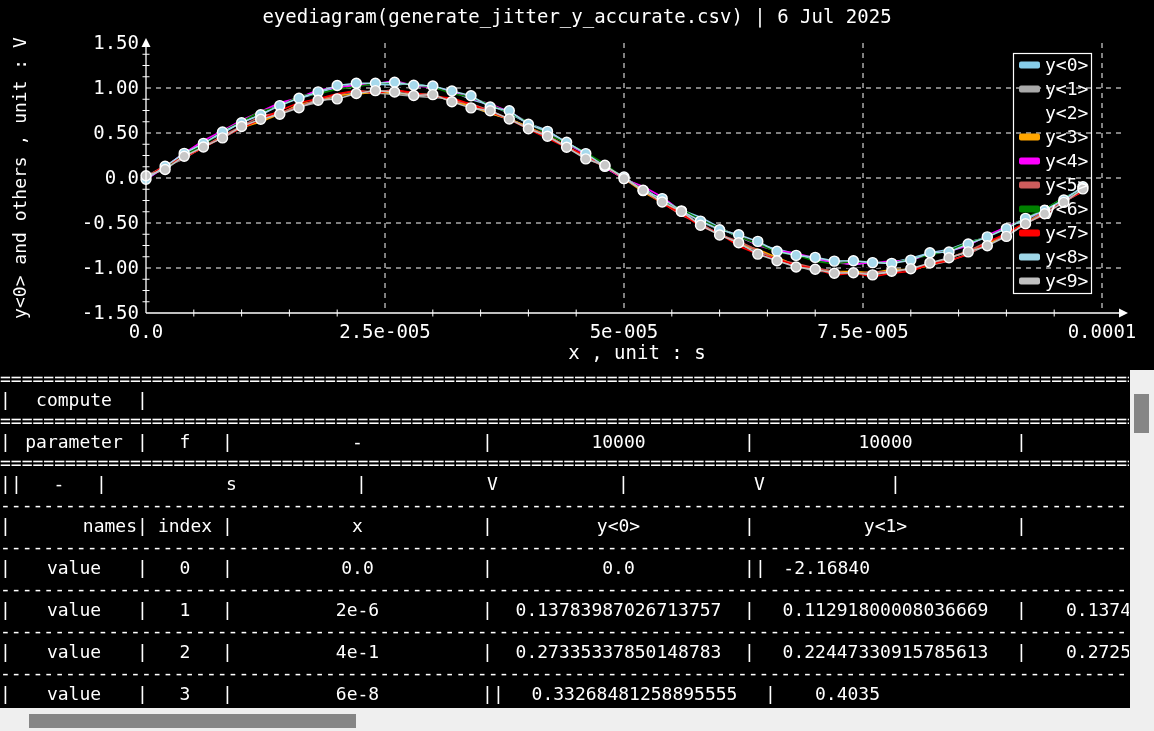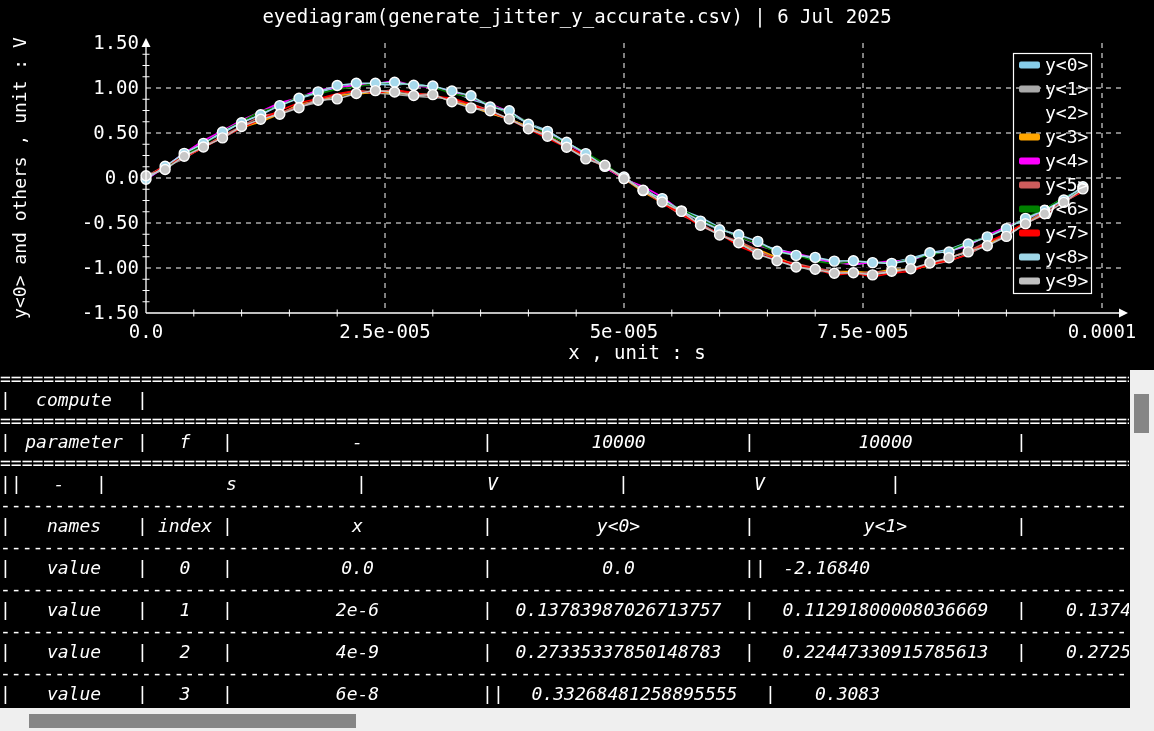--- a/index.html
+++ b/index.html
@@ -9,21 +9,21 @@
     font-family:"DejaVu Sans Mono",monospace;
   }
   #plot-area{position:absolute;top:0;left:0;width:1154px;height:372px;}
   #ascii-table{
     position:absolute;top:372px;left:0;width:1129px;height:336px;
     overflow:hidden;color:#fff;font-size:18px;
   }
   .sep{height:14px;line-height:13px;font-size:18px;white-space:nowrap;overflow:hidden;}
   .trow{display:flex;height:28px;line-height:28px;white-space:nowrap;overflow:hidden;}
   .pipe{flex:none;width:11px;text-align:center;}
-  .cell{flex:none;text-align:center;overflow:hidden;font-style:italic;}
+  .cell{flex:none;text-align:center;overflow:hidden;}
   .cell.c5{width:104px;text-align:right;}
   #vscroll{position:absolute;left:1130px;top:370px;width:24px;height:338px;}
   #vthumb{position:absolute;left:4px;width:15px;}
   #hscroll{position:absolute;left:0;top:708px;width:1154px;height:23px;}
   #hthumb{position:absolute;top:6px;height:14px;}
 </style>
 </head>
 <body>
 
 <div id="plot-area">
@@ -258,21 +258,21 @@
       <span class="pipe">|</span>
       <span class="cell c3" style="width: 251px;">V</span>
       <span class="pipe">|</span>
       <span class="cell c4" style="width: 261px;">V</span>
       <span class="pipe">|</span>
       <span class="cell c5" style="width: 104px;"></span>
     </div>
     <div class="sep">-------------------------------------------------------------------------------------------------------------------</div>
     <div class="trow">
       <span class="pipe">|</span>
-      <span class="cell c0" style="width: 126px;">names</span>
+      <span class="cell c0" style="width: 126px; text-align: right;">names</span>
       <span class="pipe">|</span>
       <span class="cell c1" style="width: 74px;">index</span>
       <span class="pipe">|</span>
       <span class="cell c2" style="width: 249px;">x</span>
       <span class="pipe">|</span>
       <span class="cell c3" style="width: 251px;">y&lt;0&gt;</span>
       <span class="pipe">|</span>
       <span class="cell c4" style="width: 261px;">y&lt;1&gt;</span>
       <span class="pipe">|</span>
       <span class="cell c5" style="width: 104px;"></span>
@@ -306,41 +306,41 @@
       <span class="pipe">|</span>
       <span class="cell c5" style="width: 104px;">0.1374</span>
     </div>
     <div class="sep">-------------------------------------------------------------------------------------------------------------------</div>
     <div class="trow">
       <span class="pipe">|</span>
       <span class="cell c0" style="width: 126px;">value</span>
       <span class="pipe">|</span>
       <span class="cell c1" style="width: 74px;">2</span>
       <span class="pipe">|</span>
-      <span class="cell c2" style="width: 249px;">4e-9</span>
+      <span class="cell c2" style="width: 249px;">4e-1</span>
       <span class="pipe">|</span>
       <span class="cell c3" style="width: 251px;">0.27335337850148783</span>
       <span class="pipe">|</span>
       <span class="cell c4" style="width: 261px;">0.22447330915785613</span>
       <span class="pipe">|</span>
       <span class="cell c5" style="width: 104px;">0.2725</span>
     </div>
     <div class="sep">-------------------------------------------------------------------------------------------------------------------</div>
     <div class="trow">
       <span class="pipe">|</span>
       <span class="cell c0" style="width: 126px;">value</span>
       <span class="pipe">|</span>
       <span class="cell c1" style="width: 74px;">3</span>
       <span class="pipe">|</span>
       <span class="cell c2" style="width: 249px;">6e-8</span>
       <span class="pipe">|</span>
       <span class="pipe">|</span>
       <span class="cell c4" style="width: 261px;">0.33268481258895555</span>
       <span class="pipe">|</span>
-      <span class="cell c5" style="width: 104px;">0.3083</span>
+      <span class="cell c5" style="width: 104px;">0.4035</span>
     </div>
   </div>
 
 <div id="vscroll" style="background: rgb(239, 239, 239);">
   <div id="vthumb" style="background: rgb(134, 134, 134); top: 24px; height: 39px;"></div>
 </div>
 
 <div id="hscroll" style="background: rgb(239, 239, 239);">
   <div id="hthumb" style="background: rgb(134, 134, 134); left: 29px; width: 327px;"></div>
 </div>

